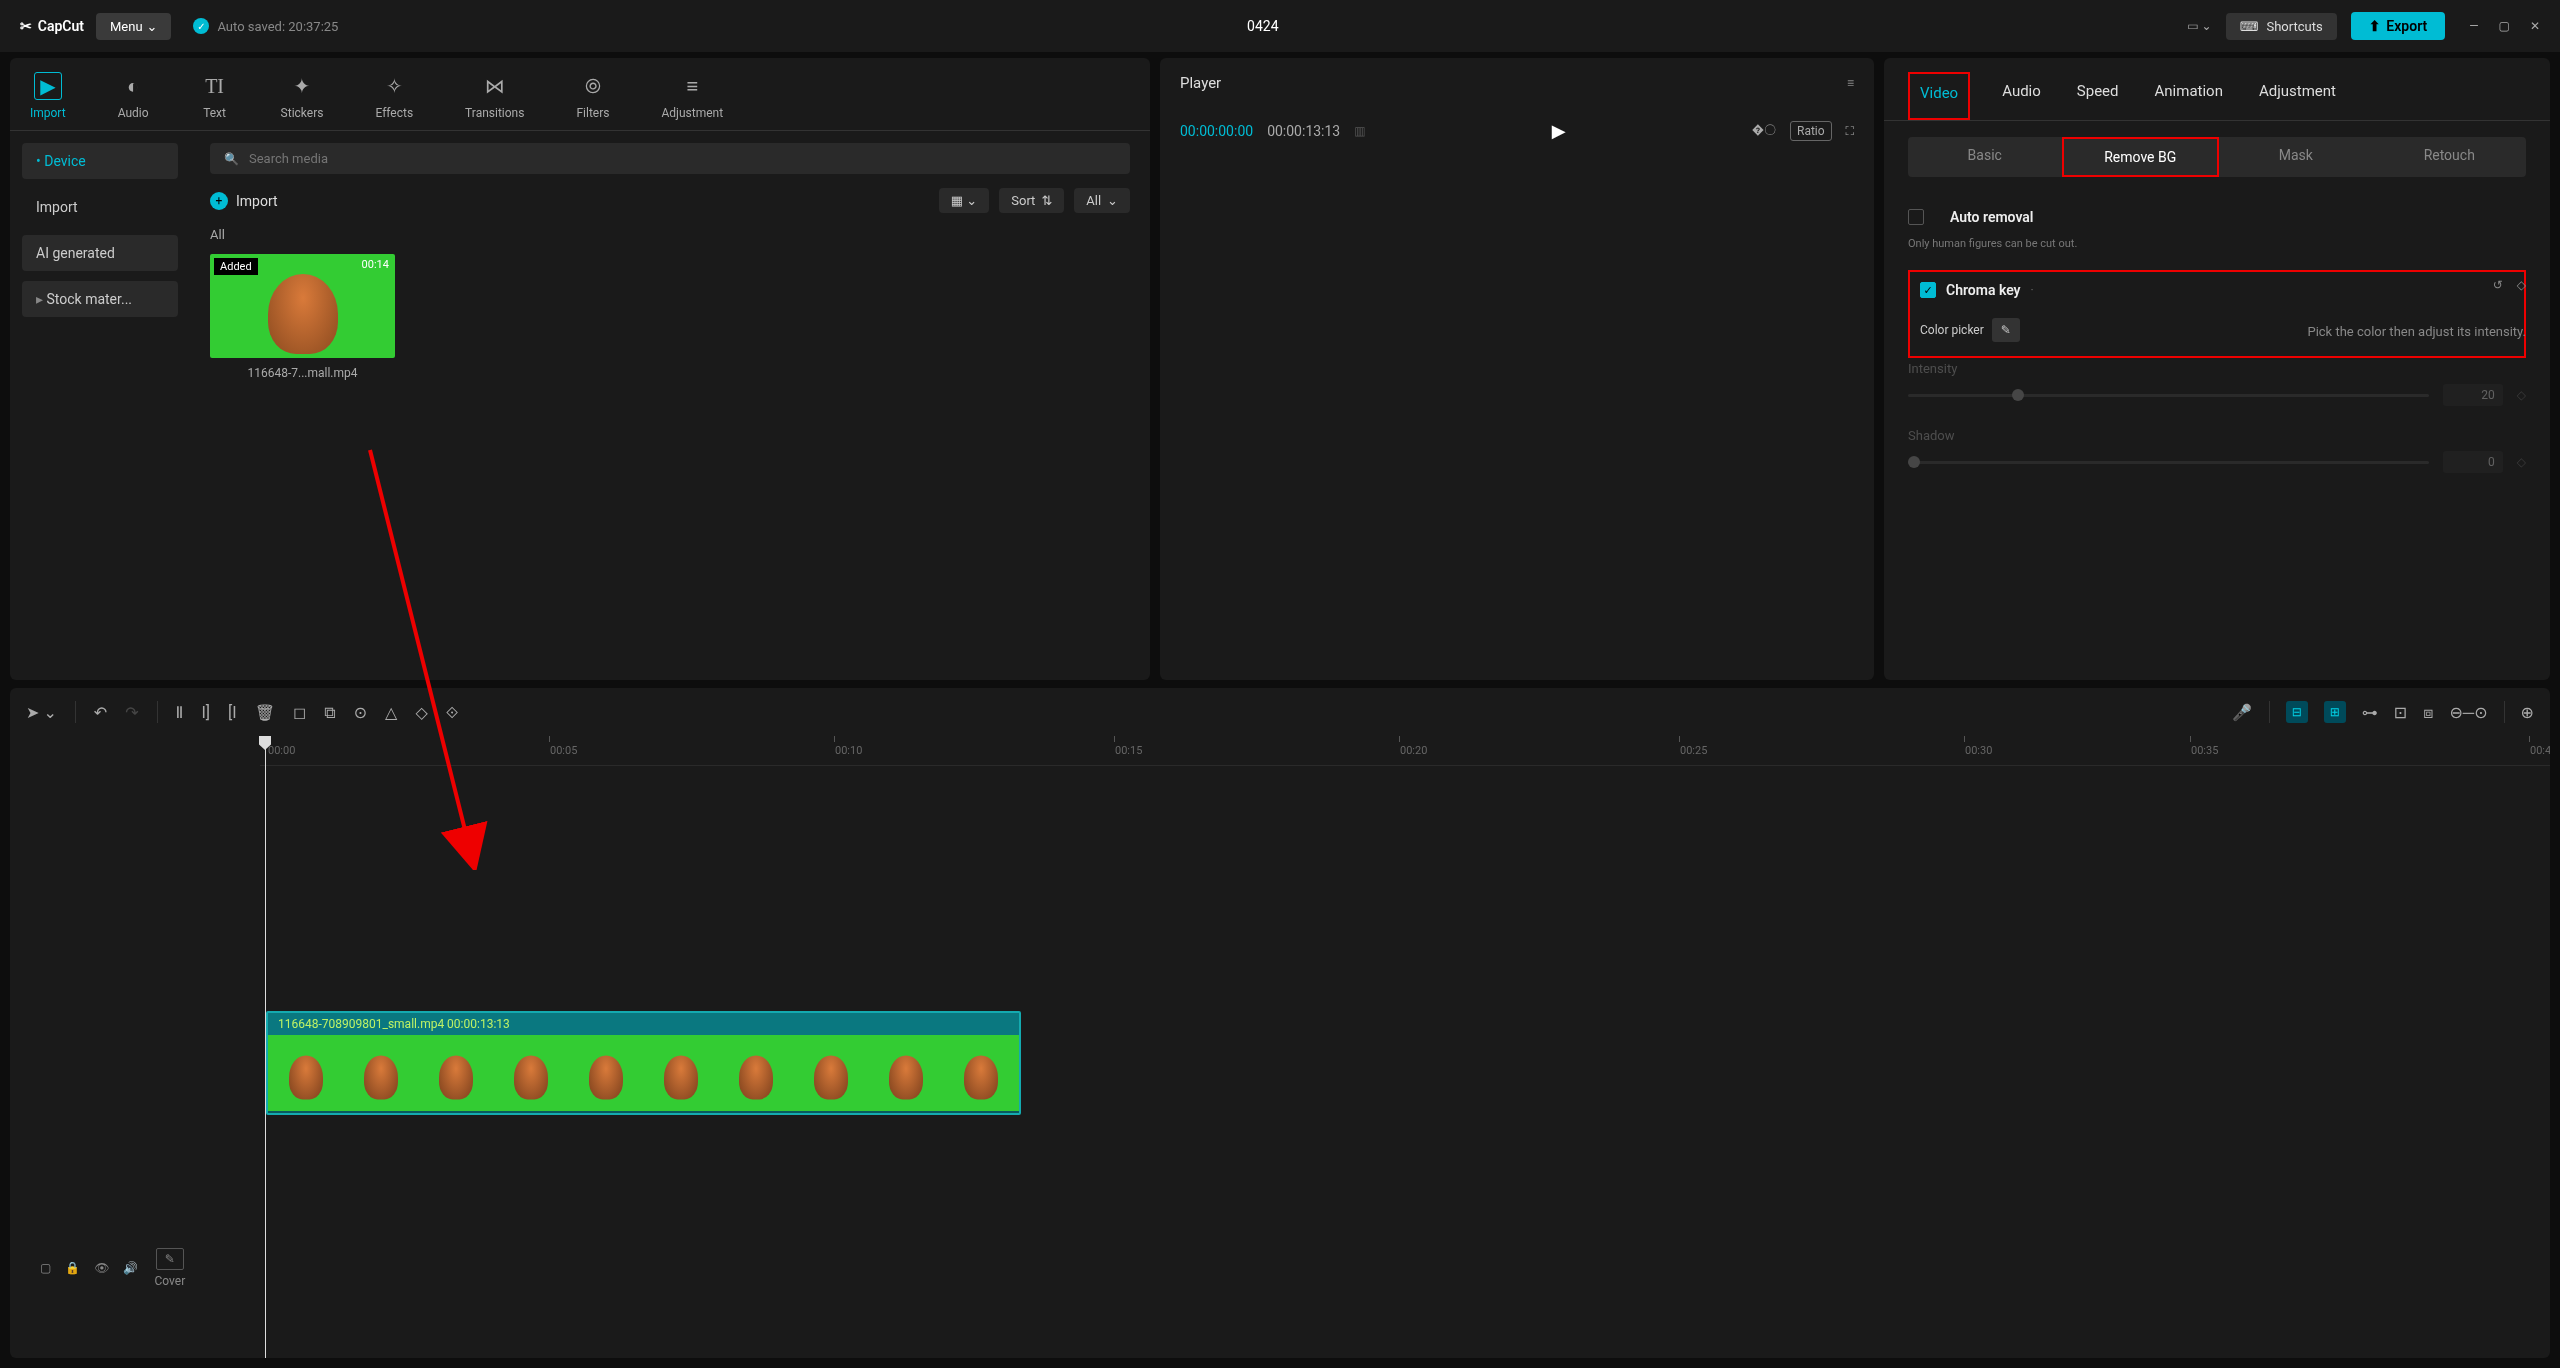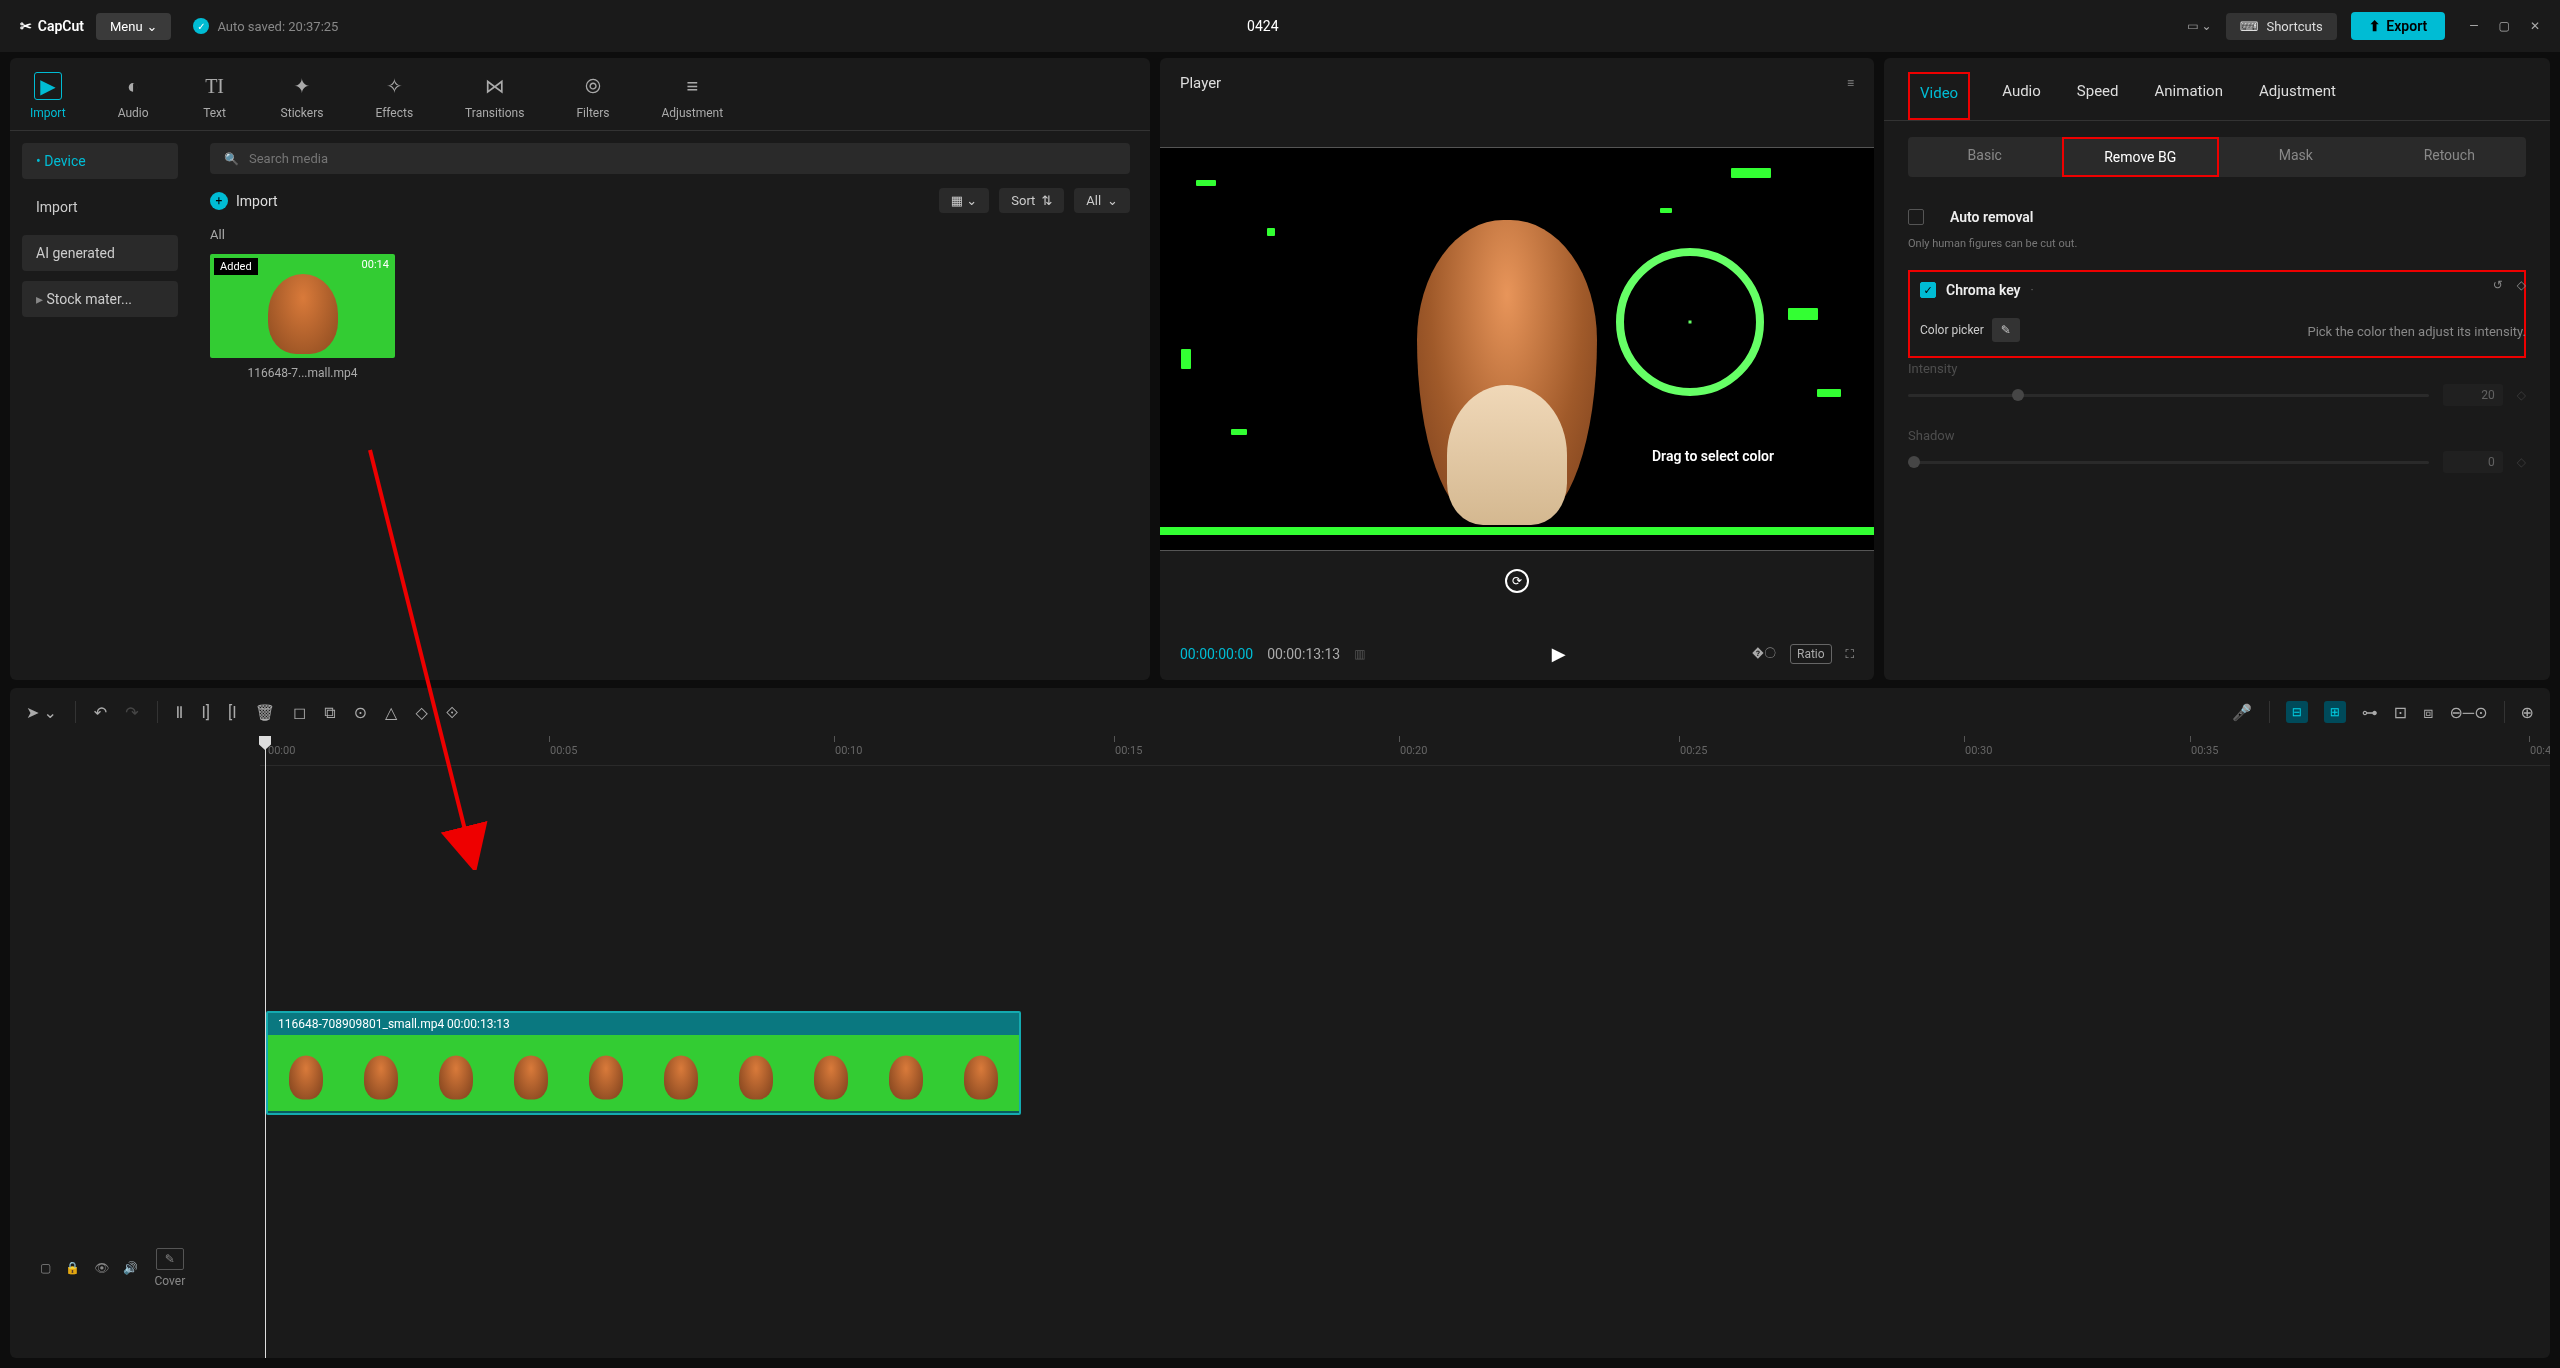--- a/index.html
+++ b/index.html
@@ -118,21 +118,21 @@
 .tick { position: absolute; top: 8px; color: #666; font-size: 11px; }
 .tick::before { content: ""; position: absolute; left: -1px; top: -8px; width: 1px; height: 6px; background: #555; }
 .playhead { position: absolute; left: 255px; top: 0; bottom: 0; width: 1px; background: #ddd; z-index: 10; }
 .playhead::before { content: ""; position: absolute; top: 0; left: -6px; width: 12px; height: 14px; background: #ddd; clip-path: polygon(0 0, 100% 0, 100% 60%, 50% 100%, 0 60%); }
 .tl-left { position: absolute; left: 0; top: 30px; bottom: 0; width: 250px; display: flex; flex-direction: column; }
 .tl-left-bottom { margin-top: auto; margin-bottom: 70px; display: flex; align-items: center; gap: 16px; padding-left: 30px; }
 .cover-box { display: flex; flex-direction: column; align-items: center; gap: 4px; color: #888; }
 .cover-icon { width: 28px; height: 22px; border: 1px solid #555; border-radius: 2px; display: flex; align-items: center; justify-content: center; }
 .tl-icons { display: flex; gap: 14px; color: #888; }
 .track-clip { position: absolute; left: 256px; top: 275px; width: 755px; height: 104px; background: #0a5a5e; border: 2px solid #14aab0; border-radius: 2px; overflow: hidden; }
-.clip-header { background: #0a7880; padding: 4px 10px; color: #ffffff; font-size: 12px; }
+.clip-header { background: #0a7880; padding: 4px 10px; color: #bef264; font-size: 12px; }
 .clip-thumbs { display: flex; height: 76px; }
 .clip-thumb { flex: 1; background: #3c3; position: relative; }
 .clip-cat { position: absolute; left: 50%; top: 50%; transform: translate(-50%, -40%); width: 34px; height: 44px; background: radial-gradient(ellipse at 50% 30%, #d97a3a, #7a3f1c); border-radius: 50% 50% 40% 40%; }
 
 
 .red-arrow { position: absolute; pointer-events: none; z-index: 100; }
 
 
 </style>
 </head>
@@ -242,44 +242,20 @@
             <div class="thumb-name">116648-7...mall.mp4</div>
           </div>
         </div>
       </div>
     </div>
 
     <div class="panel player-panel">
       <div class="player-header">
         <span class="player-title">Player</span>
         <span style="color:#888">≡</span>
-      </div>
-      <div class="player-viewport">
-        <div class="preview-frame">
-          <div class="green-bg">
-
-            <div class="speckle" style="left:5%;top:8%;width:20px;height:6px"></div>
-            <div class="speckle" style="left:15%;top:20%;width:8px;height:8px"></div>
-            <div class="speckle" style="left:80%;top:5%;width:40px;height:10px"></div>
-            <div class="speckle" style="left:88%;top:40%;width:30px;height:12px"></div>
-            <div class="speckle" style="left:92%;top:60%;width:24px;height:8px"></div>
-            <div class="speckle" style="left:3%;top:50%;width:10px;height:20px"></div>
-            <div class="speckle" style="left:10%;top:70%;width:16px;height:6px"></div>
-            <div class="speckle" style="left:70%;top:15%;width:12px;height:5px"></div>
-            <div class="green-line"></div>
-            <div class="cat-body">
-              <div class="cat-chest"></div>
-            </div>
-            <div class="picker-ring">
-                <div class="picker-dot"></div>
-              </div>
-            <div class="drag-text">Drag to select color</div>
-          </div>
-        </div>
-        <div class="rotate-handle">⟳</div>
       </div>
       <div class="player-footer">
         <span class="time-current">00:00:00:00</span>
         <span class="time-total">00:00:13:13</span>
         <span style="color:#555">▥</span>
         <div class="footer-spacer"></div>
         <span class="play-btn">▶</span>
         <div class="footer-spacer"></div>
         <div class="footer-right">
           <span>�〇</span>

